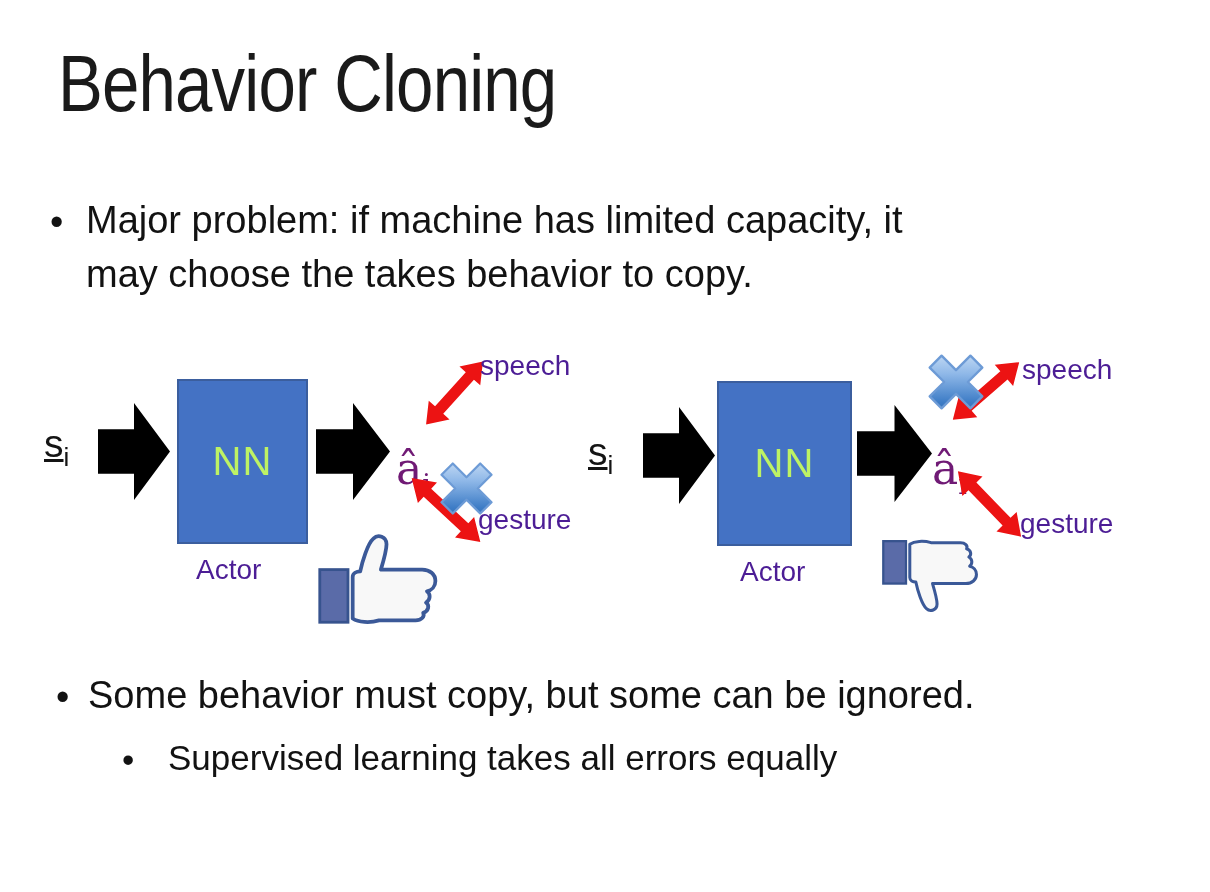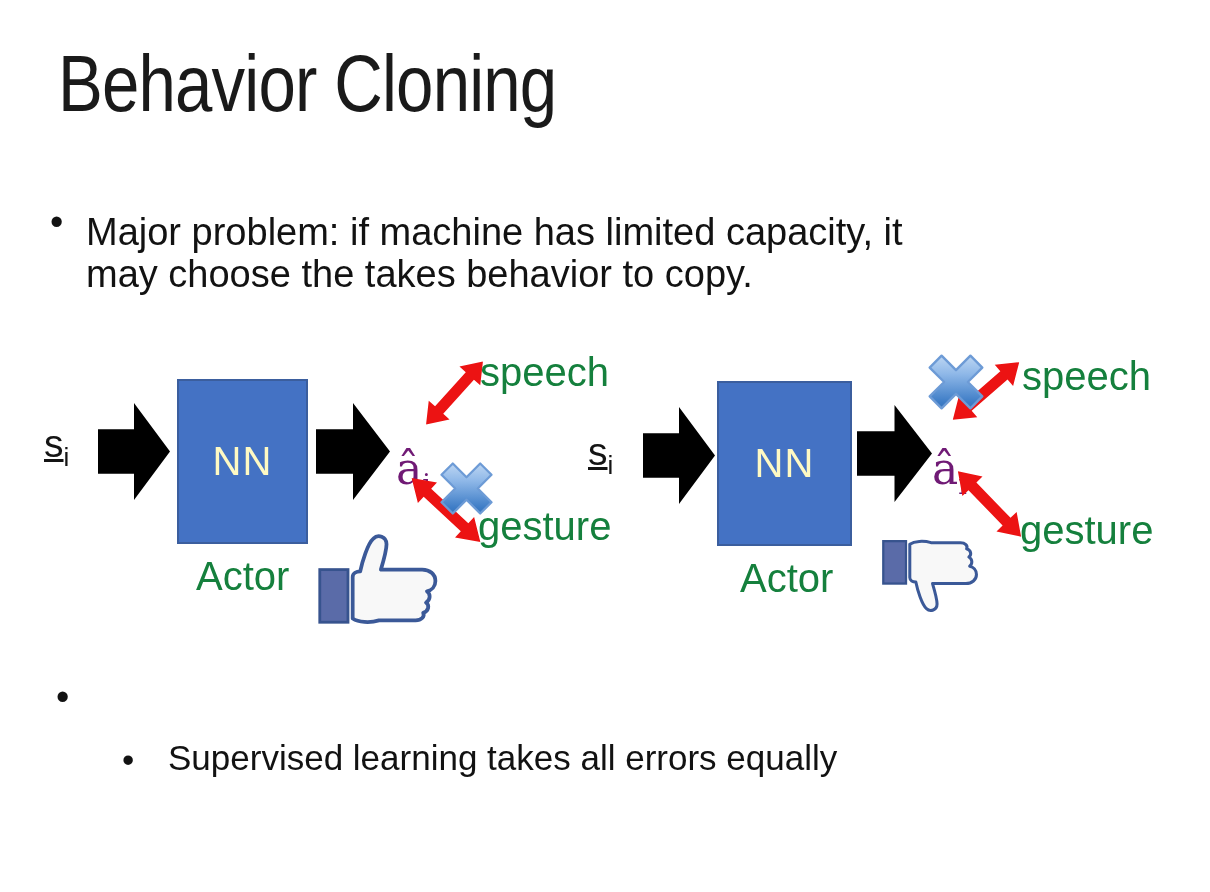--- a/index.html
+++ b/index.html
@@ -7,25 +7,25 @@
     position:relative; width:1210px; height:854px; background:#ffffff;
     font-family:"Liberation Sans", sans-serif; color:#141414; overflow:hidden;
   }
   .abs { position:absolute; line-height:1; white-space:nowrap; }
   .title {
     font-size:80px; font-weight:400; color:#1a1a1a;
     transform:scaleX(0.84); transform-origin:left top; letter-spacing:-1px;
   }
   .body-text { font-size:38px; color:#121212; }
   .sub-text  { font-size:35px; color:#121212; }
-  .dg-label  { font-size:40px; color:#15803d; }
+  .dg-label  { font-size:28px; color:#4c1d95; }
   .nn-box {
     position:absolute; background:#4472C4; border:2px solid #3B5E9E;
     display:flex; align-items:center; justify-content:center;
-    color:#fef9c3; font-size:40px; letter-spacing:1px; box-sizing:border-box;
+    color:#bef264; font-size:40px; letter-spacing:1px; box-sizing:border-box;
   }
   .state-label { font-size:39px;text-decoration:underline; }
   .state-label sub { font-size:26px; }
   .math-label { font-family:"DejaVu Serif", serif; font-size:44px; color:#701a75;margin-top:33px; }
   .math-label sub { font-size:27px; }
   .blockarrow svg, .dblarrow svg, .cross svg, .thumb svg { display:block; width:100%; height:100%; }
   .dblarrow { position:absolute; }
   .sliver {
     position:absolute;
     background:repeating-linear-gradient(90deg,#262626 0 16px, transparent 16px 33px);
@@ -45,21 +45,21 @@
       <stop offset="100%" stop-color="#2B62A8"></stop>
     </linearGradient>
   </defs>
 </svg>
 
 <div class="slide">
 
   <div class="abs title" style="left:58px; top:44px;">Behavior Cloning</div>
 
   <span class="abs body-text" style="left:50px; top:203px;">•</span>
-  <div class="abs body-text" style="left:86px; top:201px;margin-top:12px;">Major problem: if machine has limited capacity, it</div>
+  <div class="abs body-text" style="left:86px; top:201px;">Major problem: if machine has limited capacity, it</div>
   <div class="abs body-text" style="left:86px; top:255px;">may choose the takes behavior to copy.</div>
 
   <div class="abs state-label" style="left:44px; top:424px;">
     <span>s</span><sub>i</sub>
   </div>
 
   <div class="abs blockarrow" style="left:98px; top:403px; width:72px; height:97px;">
     <svg viewBox="0 0 74 100" preserveAspectRatio="none">
         <polygon points="0,27 37,27 37,0 74,50 37,100 37,73 0,73" fill="#000000"></polygon>
       </svg>
@@ -159,19 +159,20 @@
   <div class="abs thumb" style="left:881px; top:531px; width:100px; height:90px;">
     <svg viewBox="0 0 132 100">
       <g transform="translate(0,100) scale(1,-1)">
         <rect x="3" y="40" width="30" height="56" fill="#5A6BA8" stroke="#37538E" stroke-width="3"></rect>
         <path d="M38,92 V48 C38,44 42,42 46,42 C48,32 54,12 60,7 C65,2 74,5 74,13 C74,20 71,30 68,40 L112,40 C120,40 126,45 126,52 C126,58 122,62 117,63 C121,66 121,72 116,75 C120,78 119,84 113,86 C115,90 111,94 105,94 L66,94 C56,97 44,96 38,92 Z" fill="#F8F8F8" stroke="#3B5998" stroke-width="4" stroke-linejoin="round"></path>
       </g>
     </svg>
   </div>
 
   <span class="abs body-text" style="left:56px; top:678px;">•</span>
+  <div class="abs body-text" style="left:88px; top:676px;">Some behavior must copy, but some can be ignored.</div>
 
   <span class="abs sub-text" style="left:122px; top:742px;">•</span>
   <div class="abs sub-text" style="left:168px; top:740px;">Supervised learning takes all errors equally</div>
 
   <div class="sliver" style="left:14px; top:886px; width:486px; height:5px;"></div>
 
 </div>
 
 </body></html>

